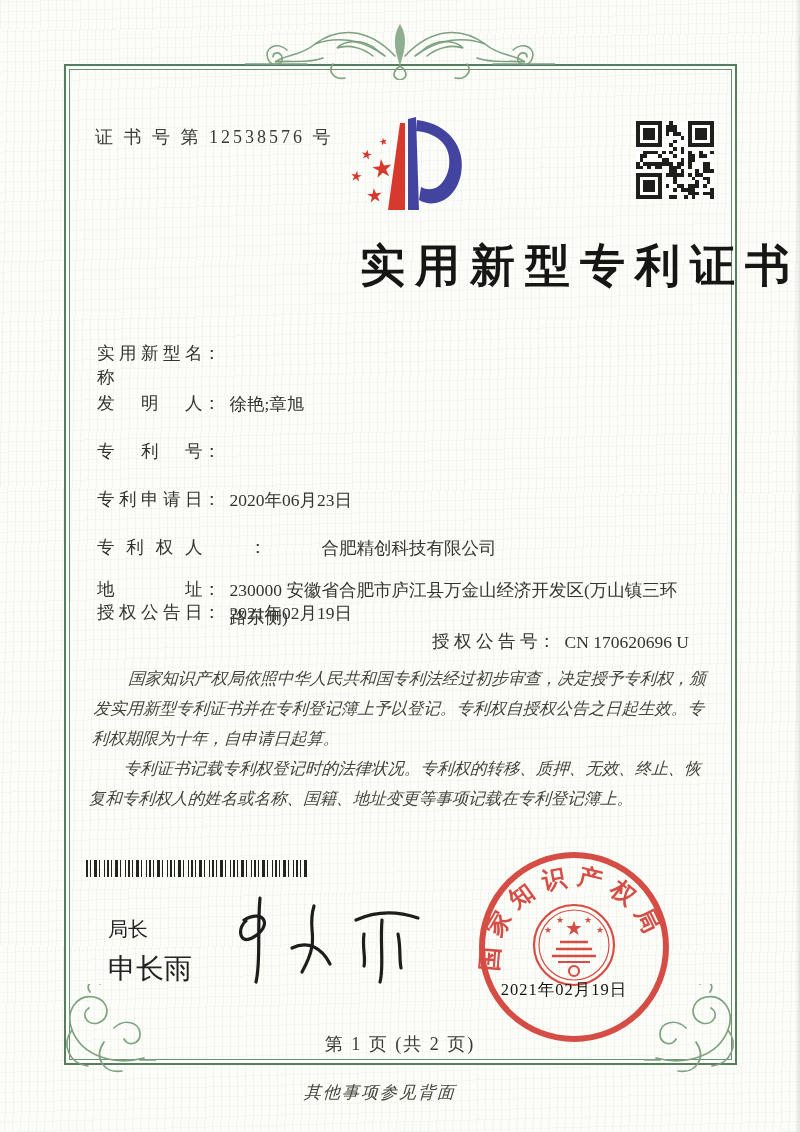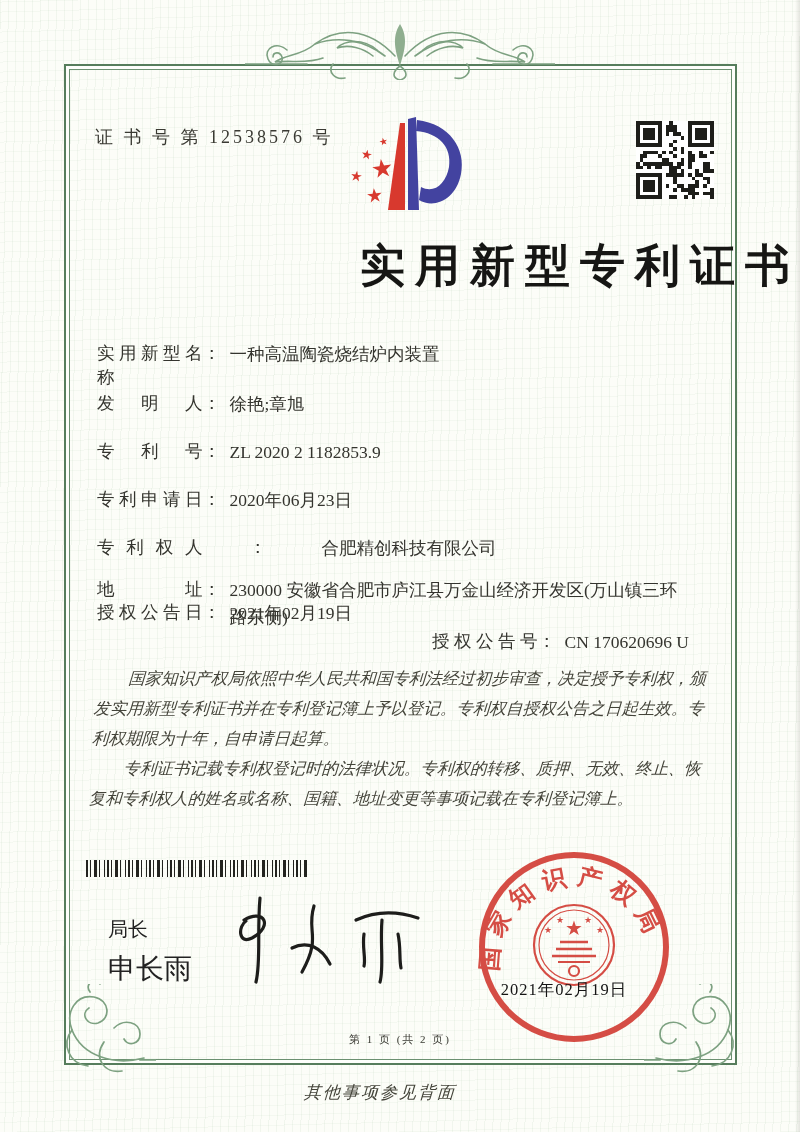--- a/index.html
+++ b/index.html
@@ -66,21 +66,21 @@
   .sig-name{position:absolute;left:108px;top:950px;font-size:28px;
     font-family:"Liberation Sans","DejaVu Sans",sans-serif;color:#222;}
   .sig-script{position:absolute;left:230px;top:890px;width:200px;height:96px;}
   .seal{position:absolute;left:476px;top:849px;width:196px;height:196px;opacity:.92;}
   .seal-date{
     position:absolute;left:489px;top:979px;width:150px;text-align:center;
     font-size:16.5px;letter-spacing:1px;color:#141414;z-index:5;
   }
   .page-info{
     position:absolute;left:0;top:1032px;width:800px;text-align:center;
-    font-size:11px;letter-spacing:2px;color:#3a3a33;
+    font-size:18px;letter-spacing:2px;color:#3a3a33;
   }
   .back-note{
     position:absolute;left:60px;top:1081px;width:640px;text-align:center;
     font-size:17px;letter-spacing:2px;color:#44443a;font-style:italic;transform:skewX(-3deg);
   }
   .star{position:absolute;color:#d8392e;line-height:1;}
 </style>
 </head>
 <body>
 
@@ -262,31 +262,29 @@
       <rect x="8" y="64" width="12" height="12" fill="#1e1e1a"></rect>
     </svg>
 </div>
 
 <div class="title">实用新型专利证书</div>
 
 <div class="fields">
   <div class="frow row-name">
     <span class="flabel">实用新型名称</span>
       <span class="fcolon">：</span>
-    <span class="fvalue">一种高温陶瓷烧结炉内装置</span>
   </div>
   <div class="frow row-inv">
     <span class="flabel">发明人</span>
       <span class="fcolon">：</span>
     <span class="fvalue">徐艳;章旭</span>
   </div>
   <div class="frow row-pn">
     <span class="flabel">专利号</span>
       <span class="fcolon">：</span>
-    <span class="fvalue">ZL 2020 2 1182853.9</span>
   </div>
   <div class="frow row-fd">
     <span class="flabel">专利申请日</span>
       <span class="fcolon">：</span>
     <span class="fvalue">2020年06月23日</span>
   </div>
   <div class="frow row-pt">
     <span class="flabel">专利权人</span>
       <span class="fcolon">：</span>
     <span class="fvalue">合肥精创科技有限公司</span>

